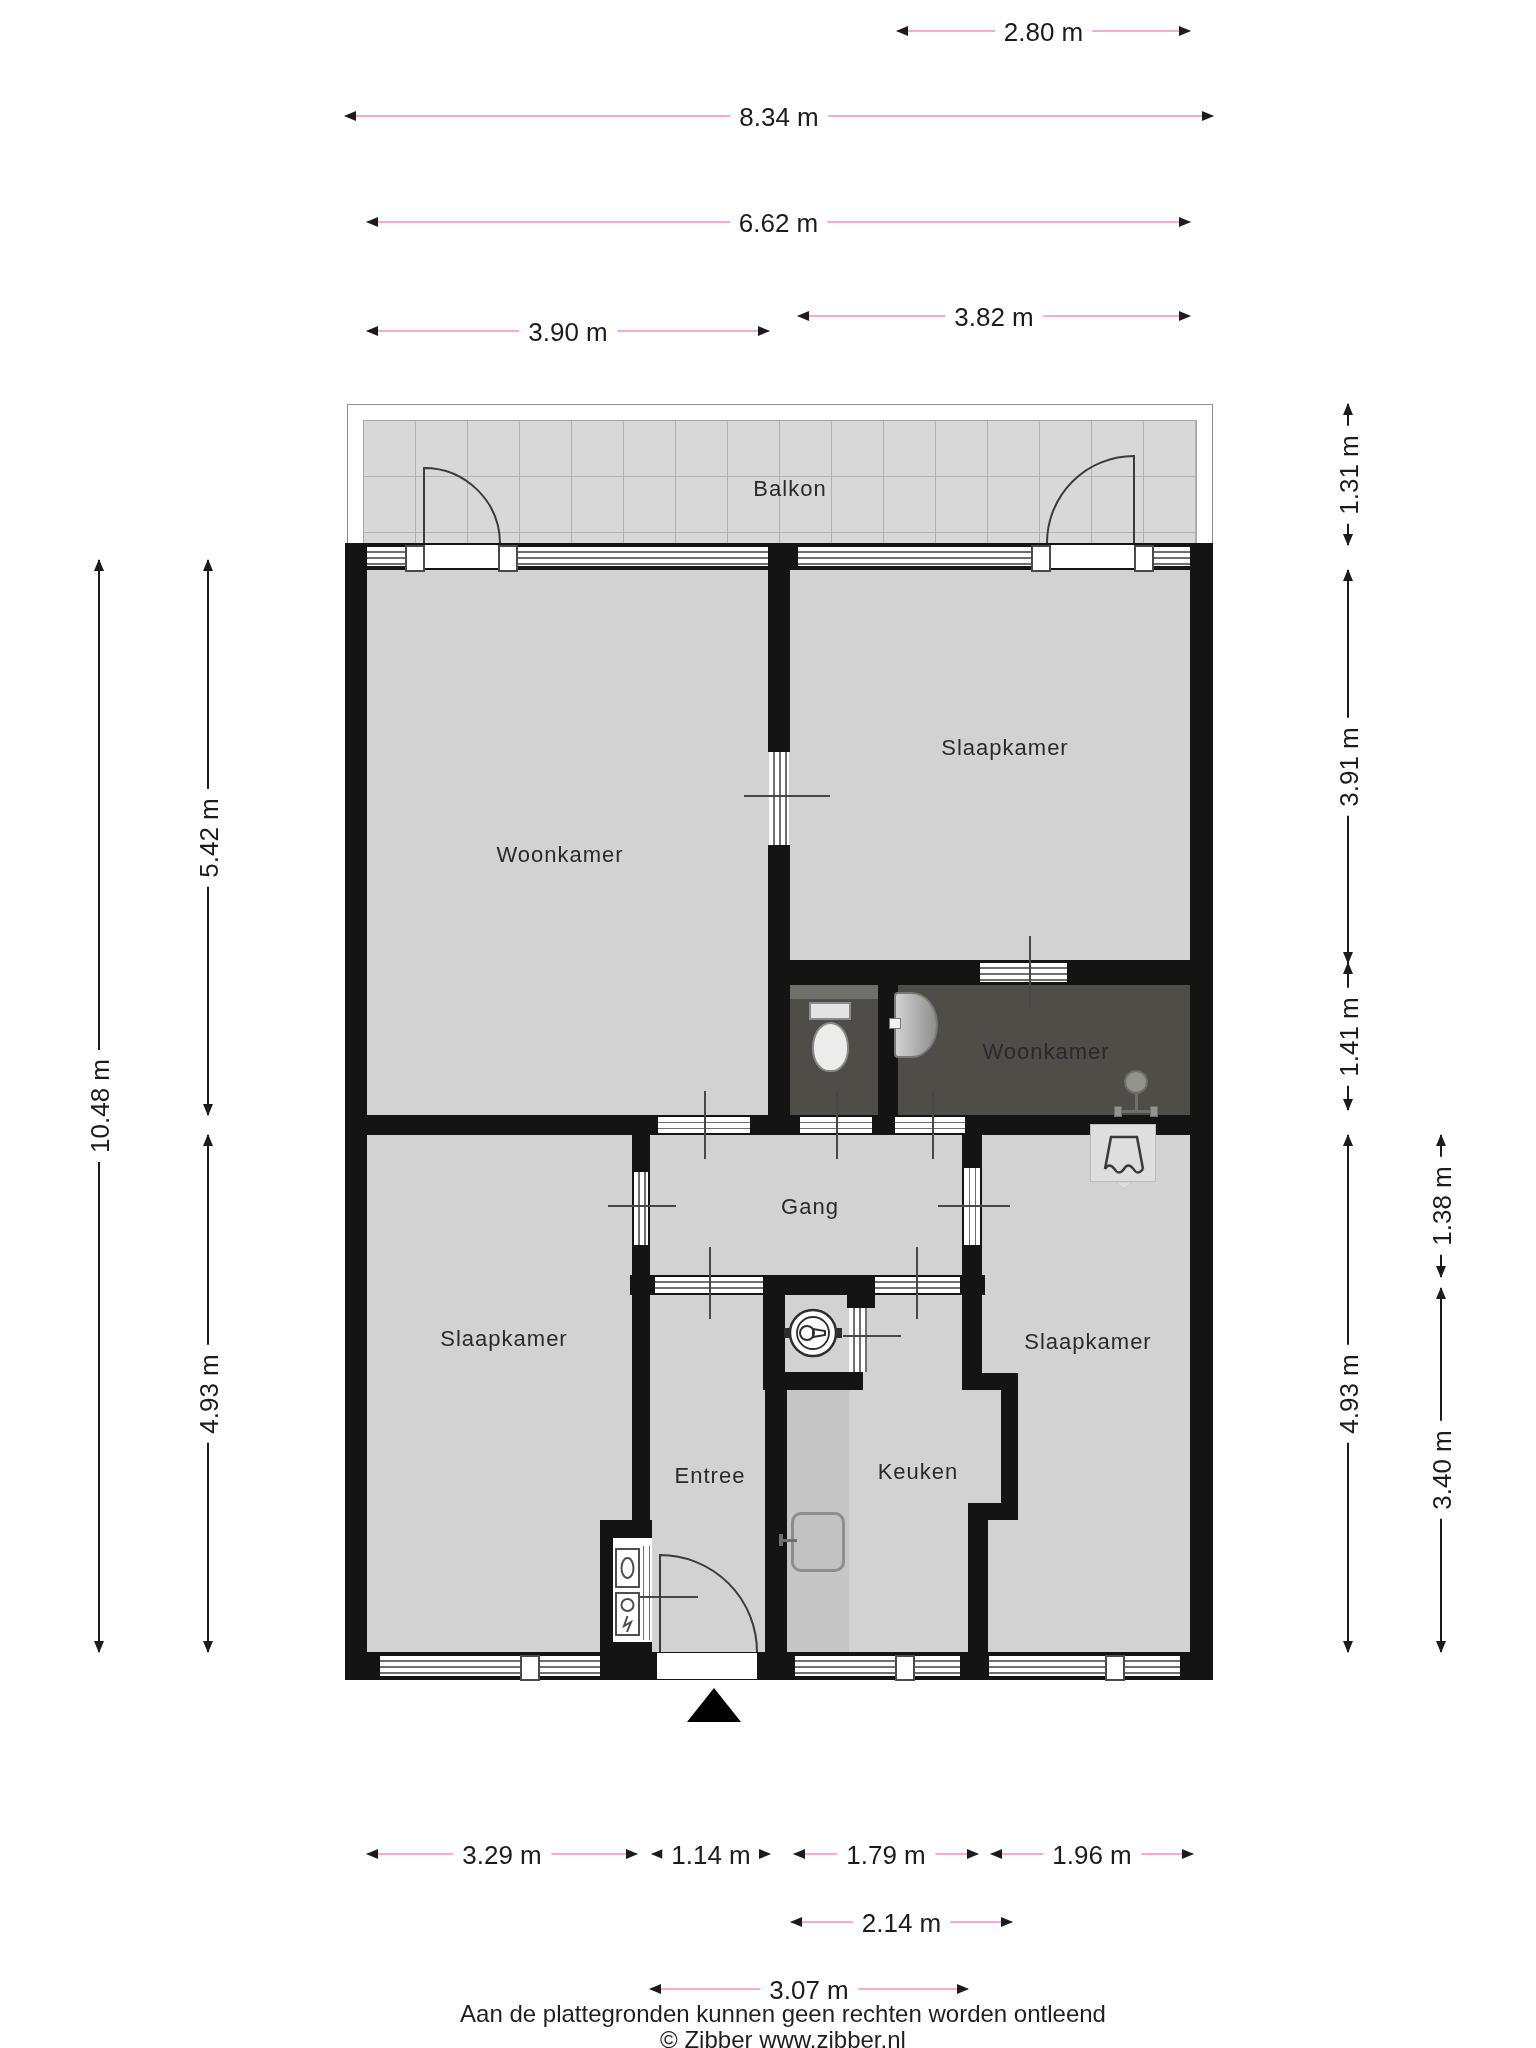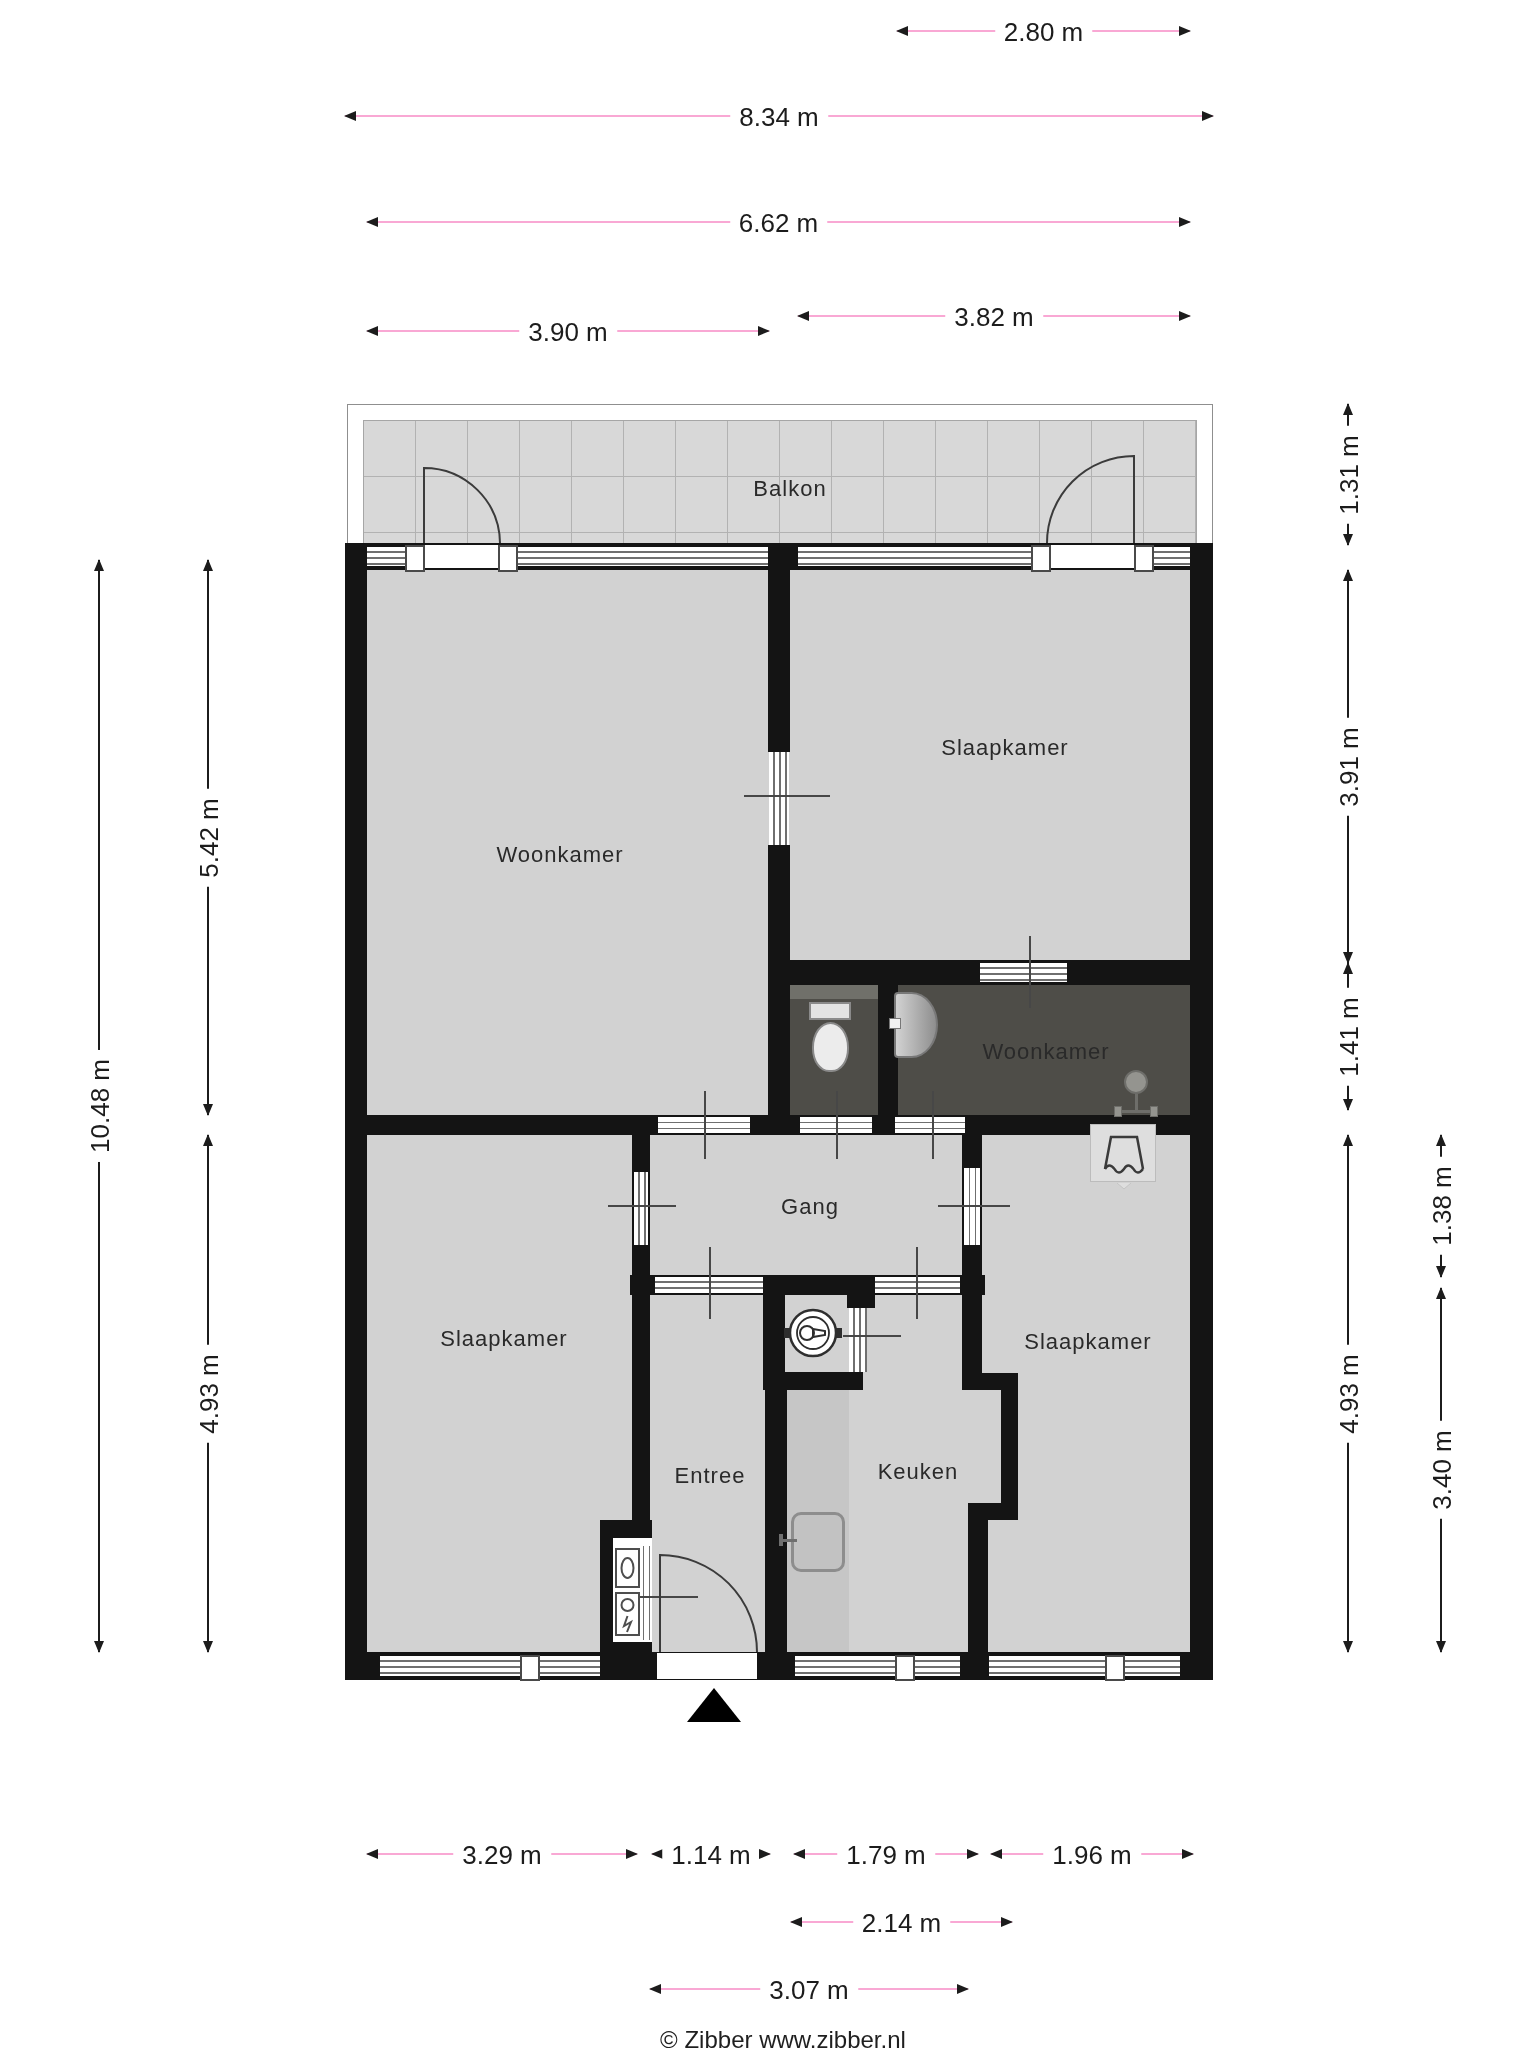--- a/index.html
+++ b/index.html
@@ -237,15 +237,16 @@
   <div class="dim dim-h" style="left:991px;top:1853px;width:202px;">
     <span class="dim-label">1.96 m</span>
     </div>
   <div class="dim dim-h" style="left:791px;top:1921px;width:221px;">
     <span class="dim-label">2.14 m</span>
     </div>
   <div class="dim dim-h" style="left:650px;top:1988px;width:318px;">
     <span class="dim-label">3.07 m</span>
     </div>
 
+  <div class="footer-line" style="top:2000px;">Aan de plattegronden kunnen geen rechten worden ontleend</div>
   <div class="footer-line" style="top:2026px;">© Zibber www.zibber.nl</div>
 
 </div>
 
 </body></html>

